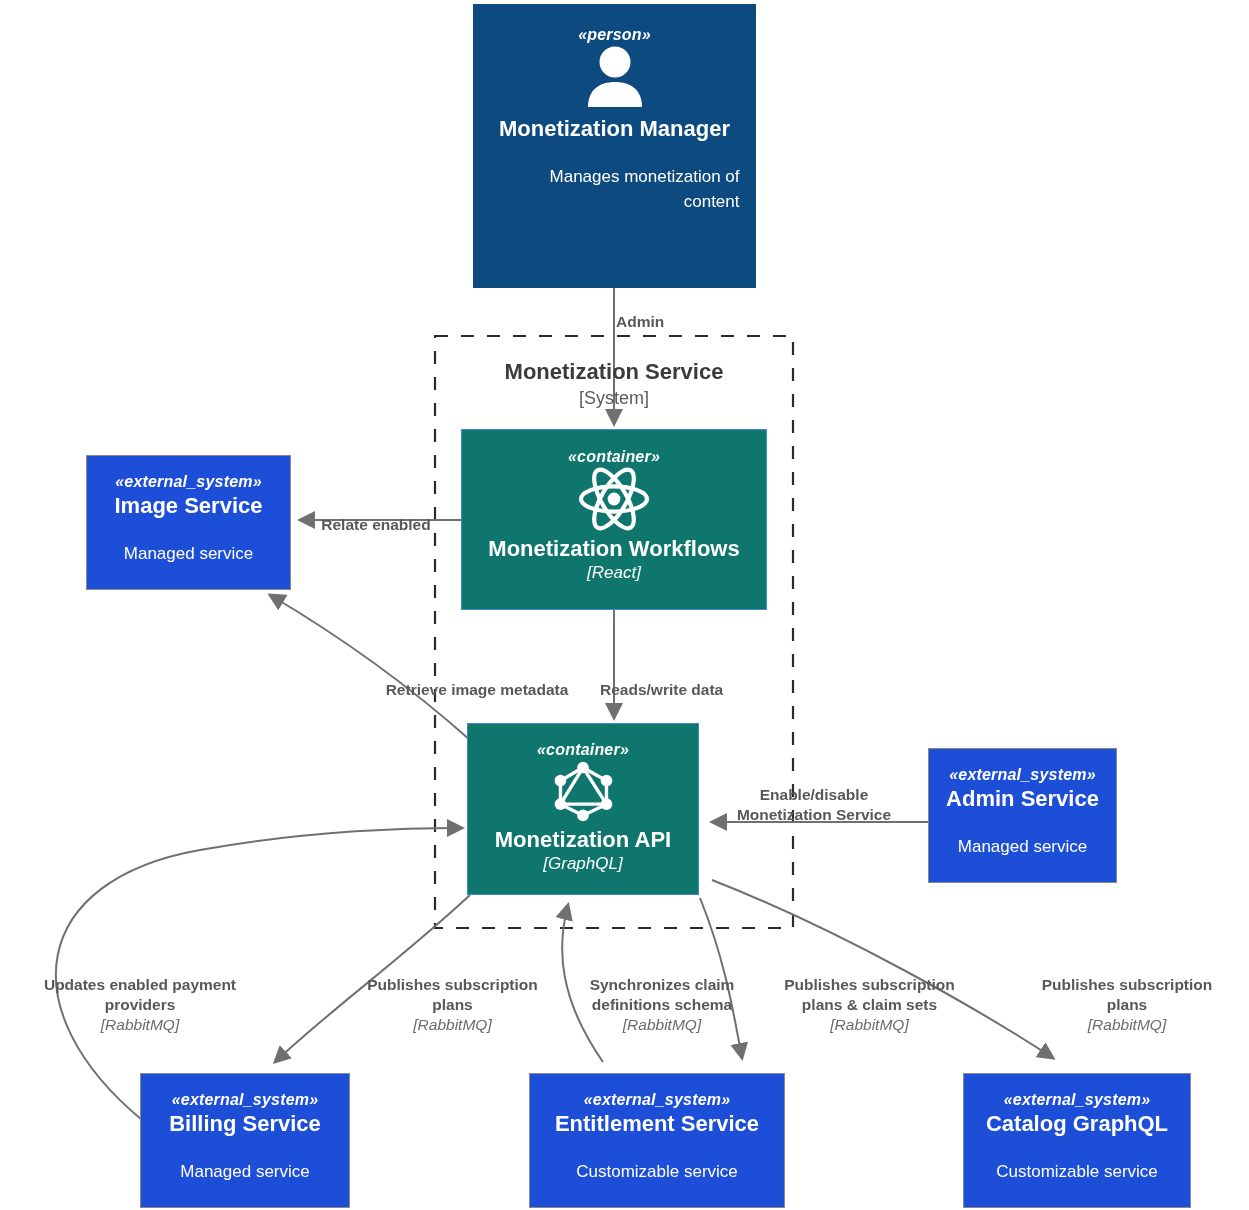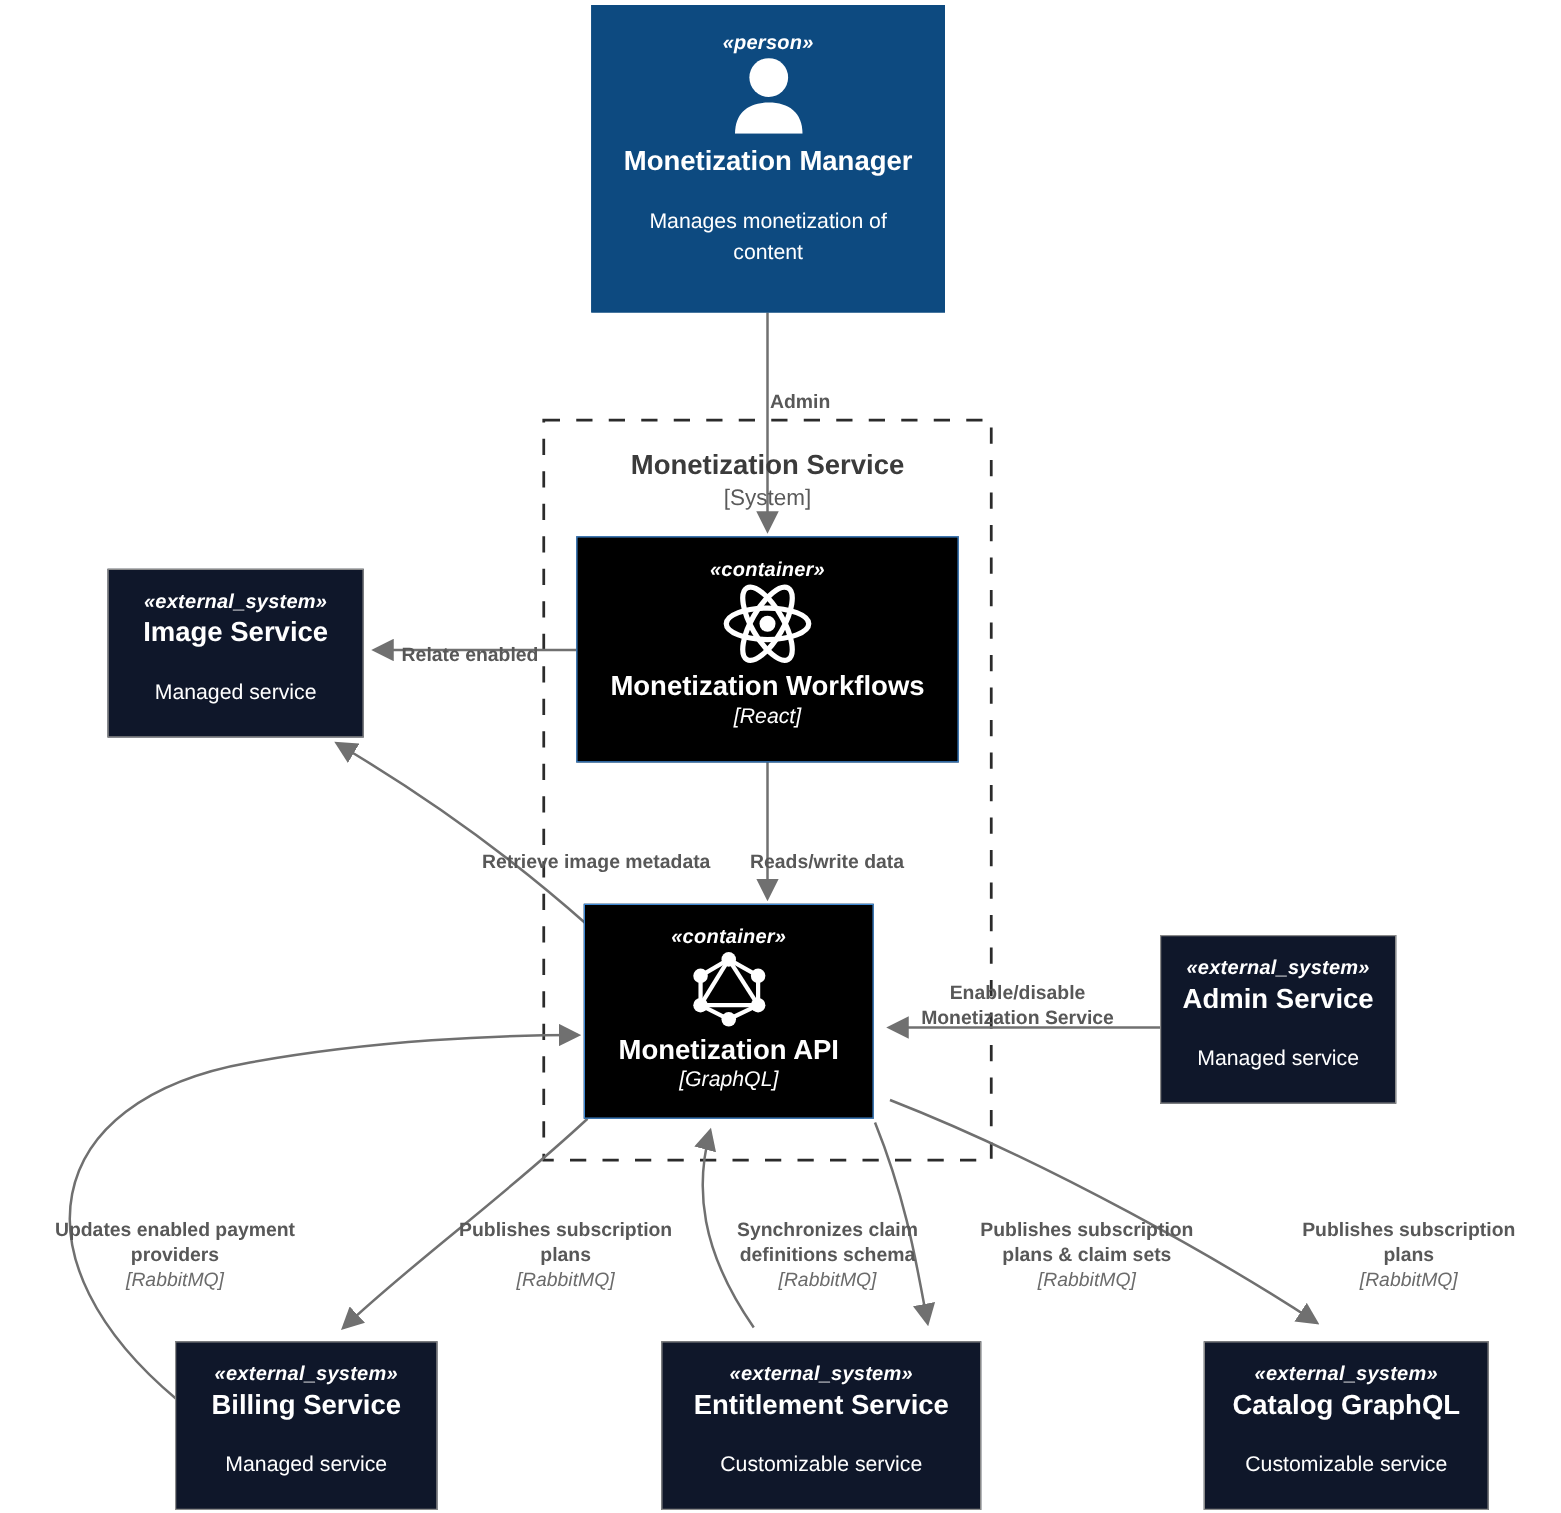--- a/index.html
+++ b/index.html
@@ -46,25 +46,25 @@
     align-items: center;
     justify-content: flex-start;
     text-align: center;
     color: #ffffff;
   }
   .node.person {
     background: #0d4a80;
     border: 1px solid #0d4a80;
   }
   .node.container {
-    background: #000000;
+    background: #0f766e;
     border: 1px solid #3f89d5;
   }
   .node.ext {
-    background: #0f172a;
+    background: #1d4ed8;
     border: 1px solid #8a8a8a;
   }
   .stereotype {
     font-style: italic;
     font-weight: bold;
     font-size: 16px;
     line-height: 20px;
     letter-spacing: 0.2px;
   }
   .node-title {
@@ -154,21 +154,21 @@
     <path class="edge-line" marker-end="url(#arrow)" d="M 700 898 C 725 960 733 1010 742 1058"></path>
 
     <path class="edge-line" marker-end="url(#arrow)" d="M 712 880 C 840 930 980 1010 1053 1058"></path>
   </svg>
 
   <div class="boundary-caption" style="left:435px; top:358px; width:358px;">
     <div class="bt">Monetization Service</div>
     <div class="bs">[System]</div>
   </div>
 
-  <div class="node person" style="left:473px; top:4px; width:283px; height:246px; padding-top:20px;">
+  <div class="node person" style="left:473px; top:4px; width:283px; height:284px; padding-top:20px;text-align:right;">
     <div class="stereotype">«person»</div>
     <span class="icon-wrap">
       <svg width="68" height="62" viewBox="0 0 68 62" aria-hidden="true">
         <circle cx="34" cy="17" r="15.5" fill="#ffffff"></circle>
         <path d="M 7 62 C 7 45 18 37 34 37 C 50 37 61 45 61 62 Z" fill="#ffffff"></path>
       </svg>
     </span>
     <div class="node-title" style="margin-top:8px;">Monetization Manager</div>
     <div class="node-desc" style="margin-top:22px; max-width:250px;">Manages monetization of content</div>
   </div>

